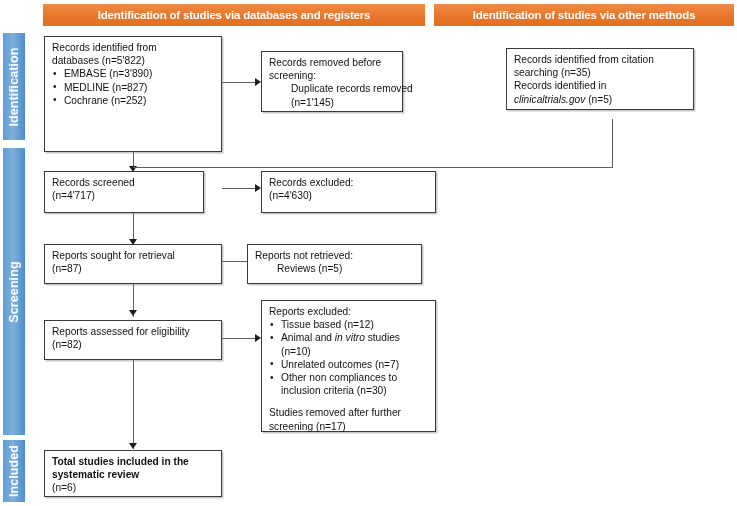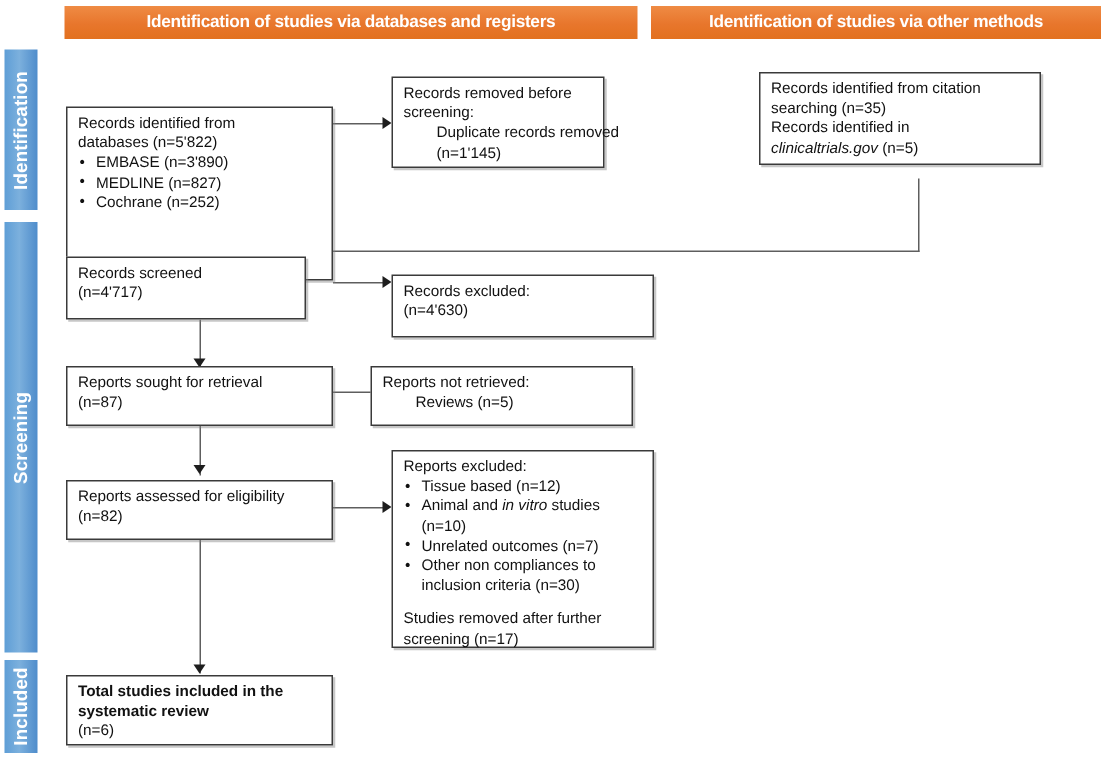--- a/index.html
+++ b/index.html
@@ -158,21 +158,21 @@
 
   <div class="ln-v" style="left:133px; top:284px; height:33px;"></div>
   <div class="arrow-d" style="left:129px; top:310px;"></div>
 
   <div class="ln-h" style="left:222px; top:338px; width:34px;"></div>
   <div class="arrow-r" style="left:255px; top:334px;"></div>
 
   <div class="ln-v" style="left:133px; top:360px; height:89px;"></div>
   <div class="arrow-d" style="left:129px; top:443px;"></div>
 
-  <div class="box" style="left:44px; top:36px; width:178px; height:116px;margin-top:35px;">
+  <div class="box" style="left:44px; top:36px; width:178px; height:116px;">
     <div class="ln">Records identified from</div>
     <div class="ln">databases (n=5'822)</div>
     <ul class="bul">
       <li>EMBASE (n=3'890)</li>
       <li>MEDLINE (n=827)</li>
       <li>Cochrane (n=252)</li>
     </ul>
   </div>
 
   <div class="box" style="left:261px; top:51px; width:142px; height:61px;">
@@ -187,21 +187,21 @@
     <div class="ln">searching (n=35)</div>
     <div class="ln">Records identified in</div>
     <div class="ln"><span class="it">clinicaltrials.gov</span><span> (n=5)</span></div>
   </div>
 
   <div class="box" style="left:44px; top:171px; width:160px; height:42px;">
     <div class="ln">Records screened</div>
     <div class="ln">(n=4'717)</div>
   </div>
 
-  <div class="box" style="left:261px; top:183px; width:175px; height:42px;">
+  <div class="box" style="left:261px; top:171px; width:175px; height:42px;">
     <div class="ln">Records excluded:</div>
     <div class="ln">(n=4'630)</div>
   </div>
 
   <div class="box" style="left:44px; top:244px; width:178px; height:40px;">
     <div class="ln">Reports sought for retrieval</div>
     <div class="ln">(n=87)</div>
   </div>
 
   <div class="box" style="left:247px; top:244px; width:175px; height:40px;">

